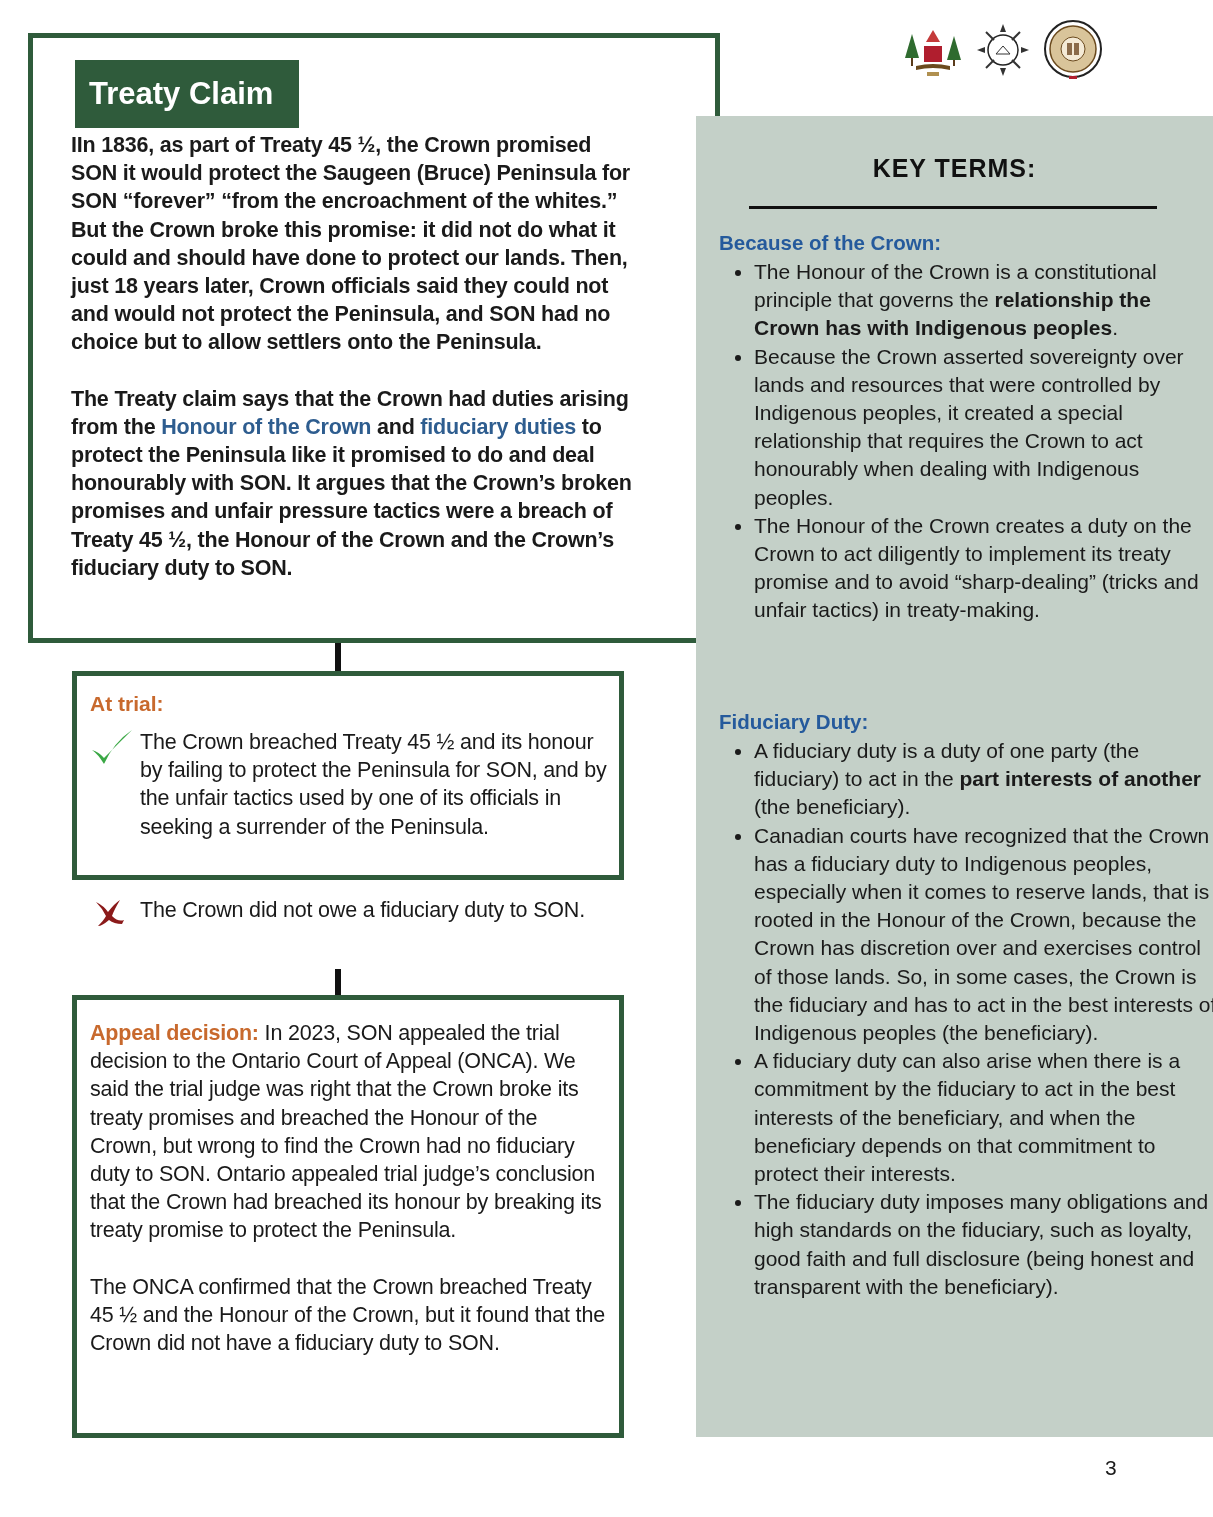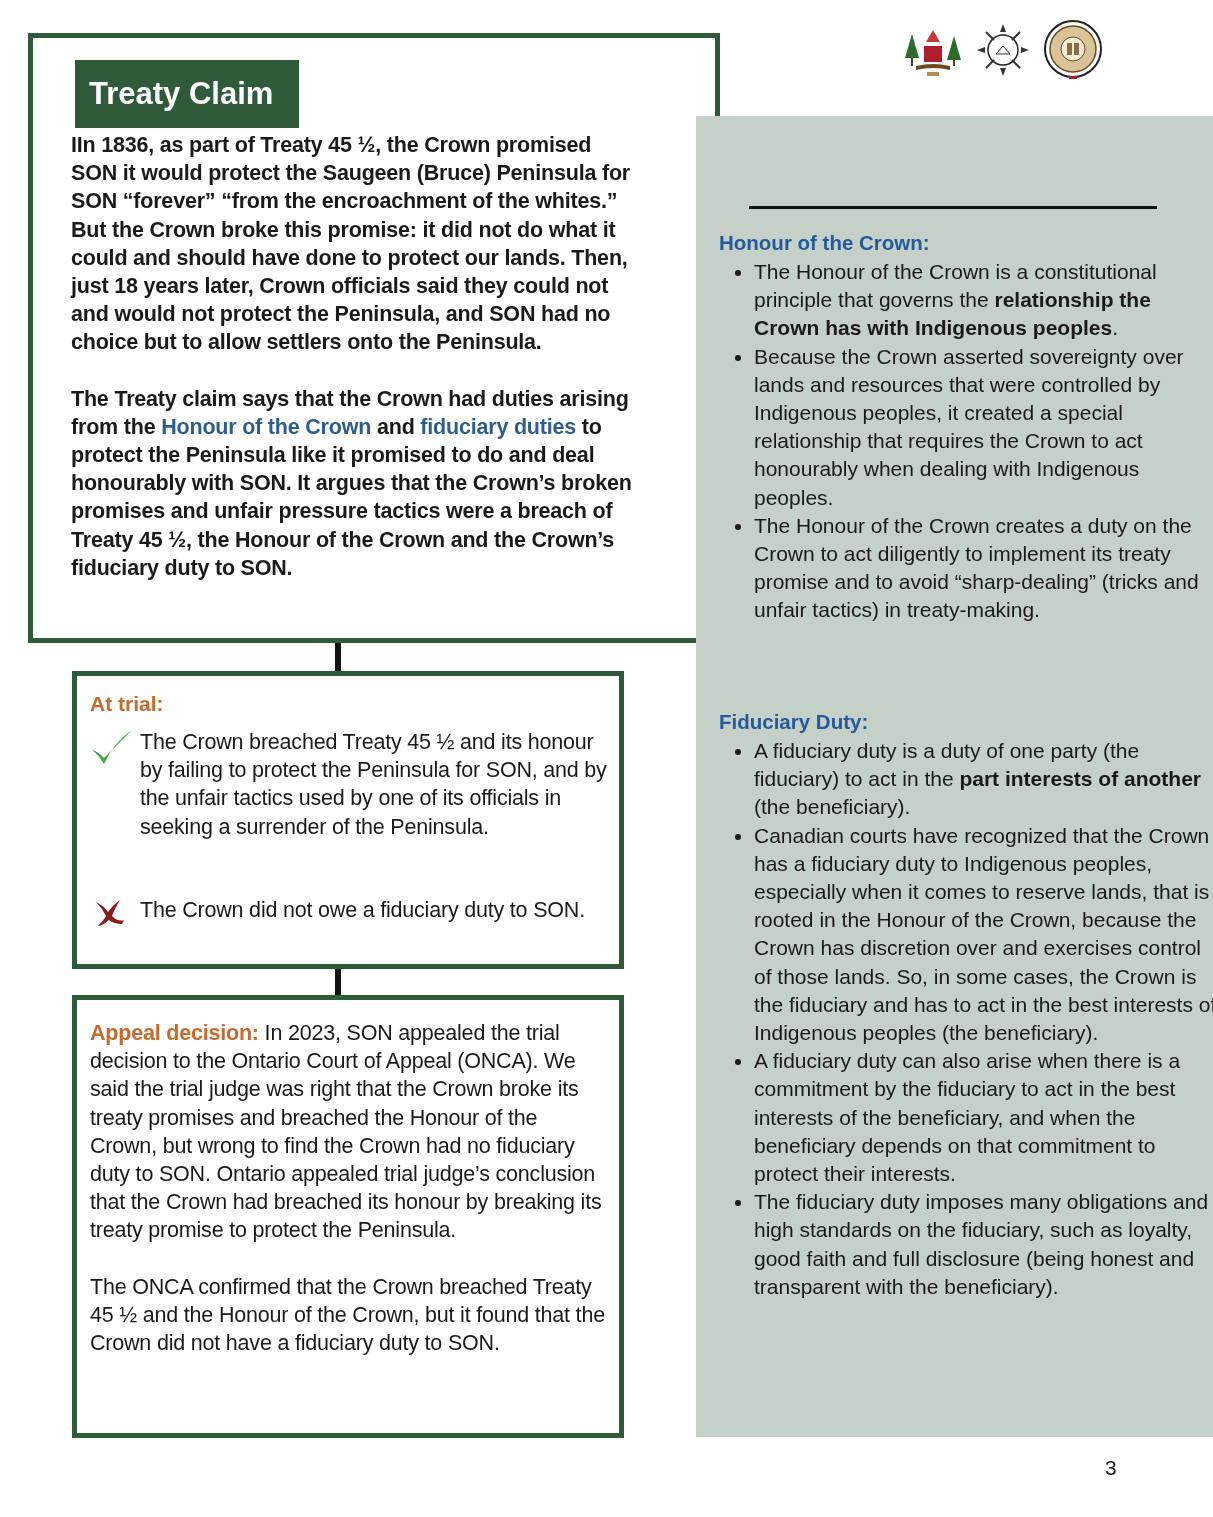--- a/index.html
+++ b/index.html
@@ -4,21 +4,21 @@
 <style>
   html, body { margin:0; padding:0; }
   body {
     width:1213px; height:1517px; position:relative; background:#ffffff;
     font-family:"Liberation Sans", sans-serif; color:#1a1a1a; overflow:hidden;
   }
   .green-box {
     position:absolute; border:5px solid #2f5b3b; background:#fff; box-sizing:border-box;
   }
   #claim-box { left:28px; top:33px; width:692px; height:610px; }
-  #trial-box { left:72px; top:671px; width:552px; height:298px; }
+  #trial-box { left:72px; top:671px; width:552px; height:209px; }
   #appeal-box { left:72px; top:995px; width:552px; height:443px;padding-left:16px; }
   .connector { position:absolute; background:#111; width:6px; }
   #conn1 { left:335px; top:643px; height:28px; }
   #conn2 { left:335px; top:969px; height:26px; }
 
   #title-badge {
     position:absolute; left:42px; top:22px; width:224px; height:68px;
     background:#2f5b3b; color:#fff; font-weight:bold; font-size:31px;
     display:flex; align-items:center; padding-left:14px; box-sizing:border-box;
   }
@@ -127,23 +127,24 @@
 <div id="conn2" class="connector"></div>
 
 <div id="appeal-box" class="green-box">
   <div id="appeal-text" class="body-text">
     <p><span class="orange">Appeal decision:</span><span> In 2023, SON appealed the trial decision to the Ontario Court of Appeal (ONCA). We said the trial judge was right that the Crown broke its treaty promises and breached the Honour of the Crown, but wrong to find the Crown had no fiduciary duty to SON. Ontario appealed trial judge’s conclusion that the Crown had breached its honour by breaking its treaty promise to protect the Peninsula.</span></p>
     <p>The ONCA confirmed that the Crown breached Treaty 45 ½ and the Honour of the Crown, but it found that the Crown did not have a fiduciary duty to SON.</p>
   </div>
 </div>
 
 <div id="key-panel">
+  <div id="key-title">KEY TERMS:</div>
   <div id="key-rule"></div>
 
-  <div id="term1-h" class="term-h">Honour of the Crown:</div>
+  <div id="term1-h" class="term-h">Because of the Crown:</div>
   <ul id="term1-list" class="terms">
     <li><span>The Honour of the Crown is a constitutional principle that governs the </span><b>relationship the Crown has with Indigenous peoples</b><span>.</span></li>
     <li><span>Because the Crown asserted sovereignty over lands and resources that were controlled by Indigenous peoples, it created a special relationship that requires the Crown to act honourably when dealing with Indigenous peoples.</span></li>
     <li><span>The Honour of the Crown creates a duty on the Crown to act diligently to implement its treaty promise and to avoid “sharp-dealing” (tricks and unfair tactics) in treaty-making.</span></li>
   </ul>
 
   <div id="term2-h" class="term-h">Fiduciary Duty:</div>
   <ul id="term2-list" class="terms">
     <li><span>A fiduciary duty is a duty of one party (the fiduciary) to act in the </span><b>part interests of another</b><span> (the beneficiary).</span></li>
     <li><span>Canadian courts have recognized that the Crown has a fiduciary duty to Indigenous peoples, especially when it comes to reserve lands, that is rooted in the Honour of the Crown, because the Crown has discretion over and exercises control of those lands. So, in some cases, the Crown is the fiduciary and has to act in the best interests of Indigenous peoples (the beneficiary).</span></li>

